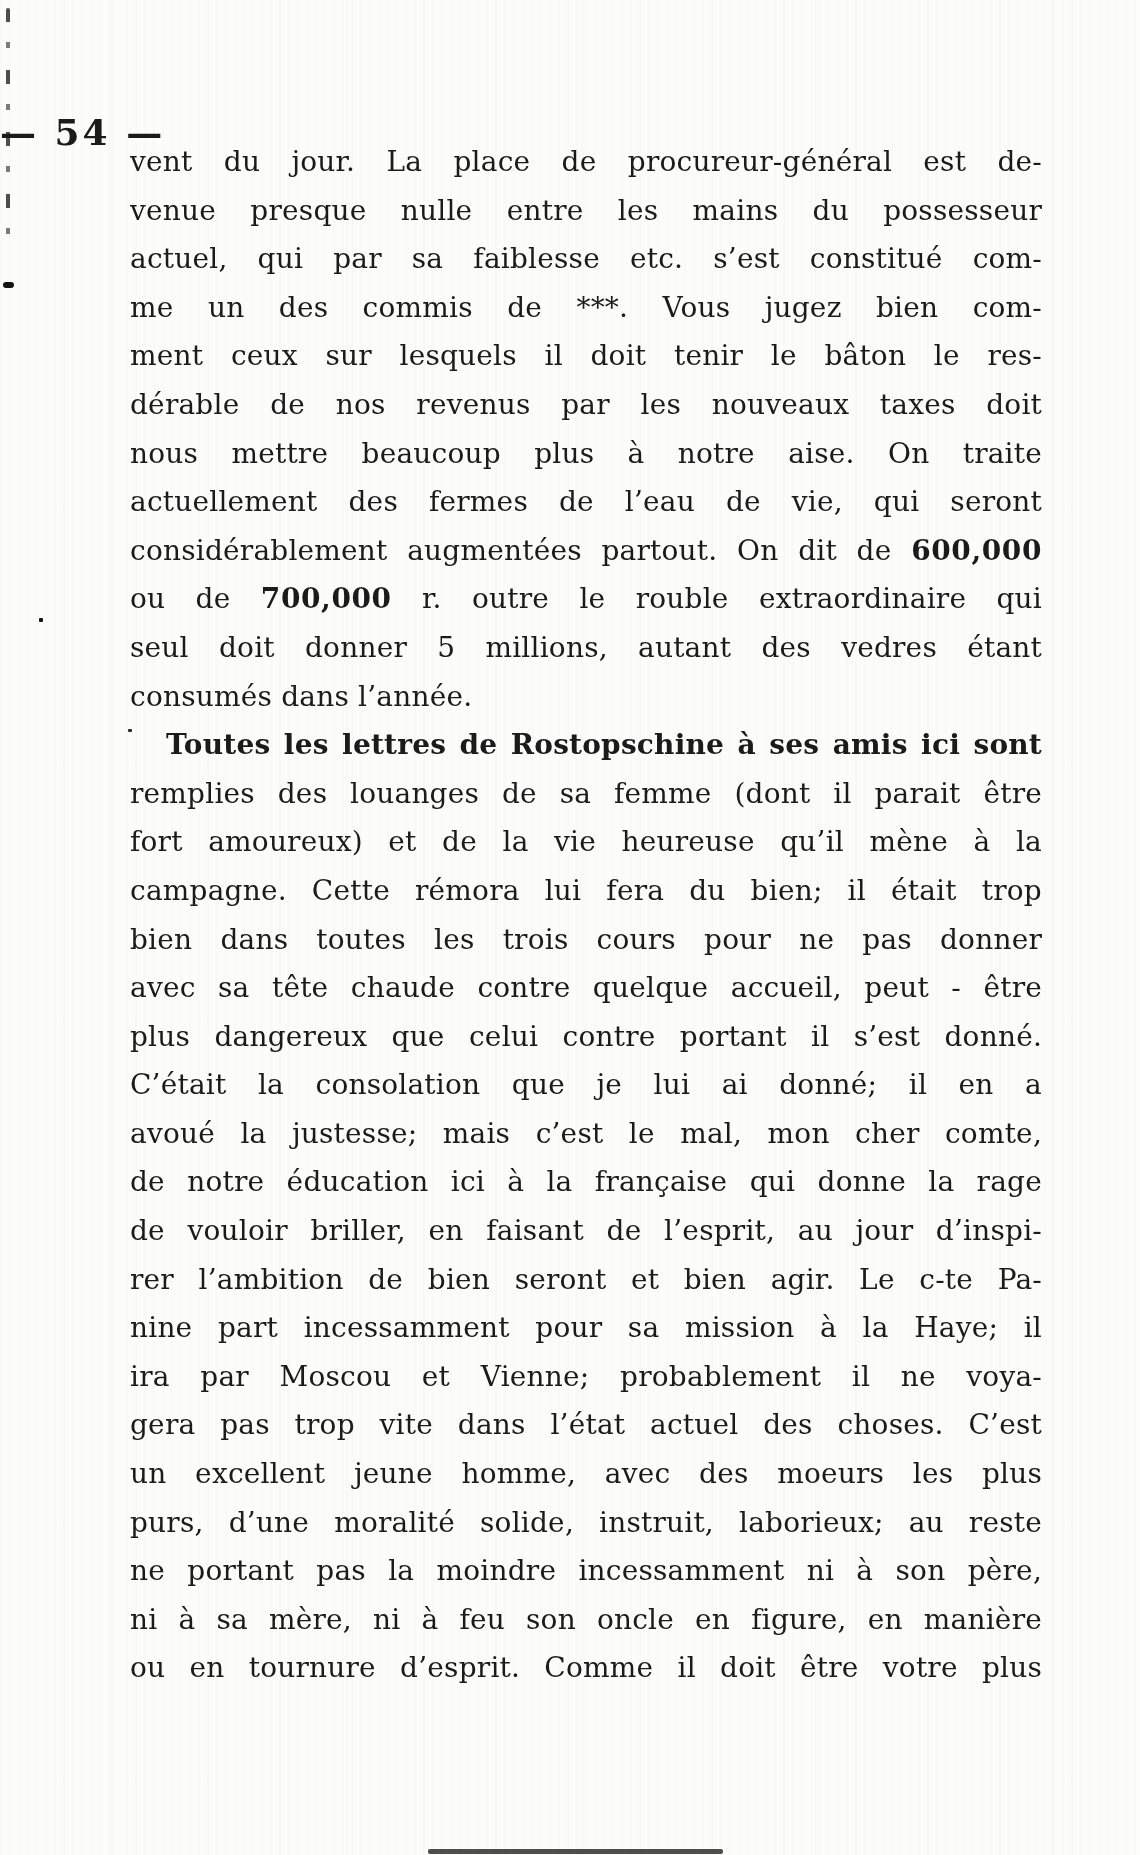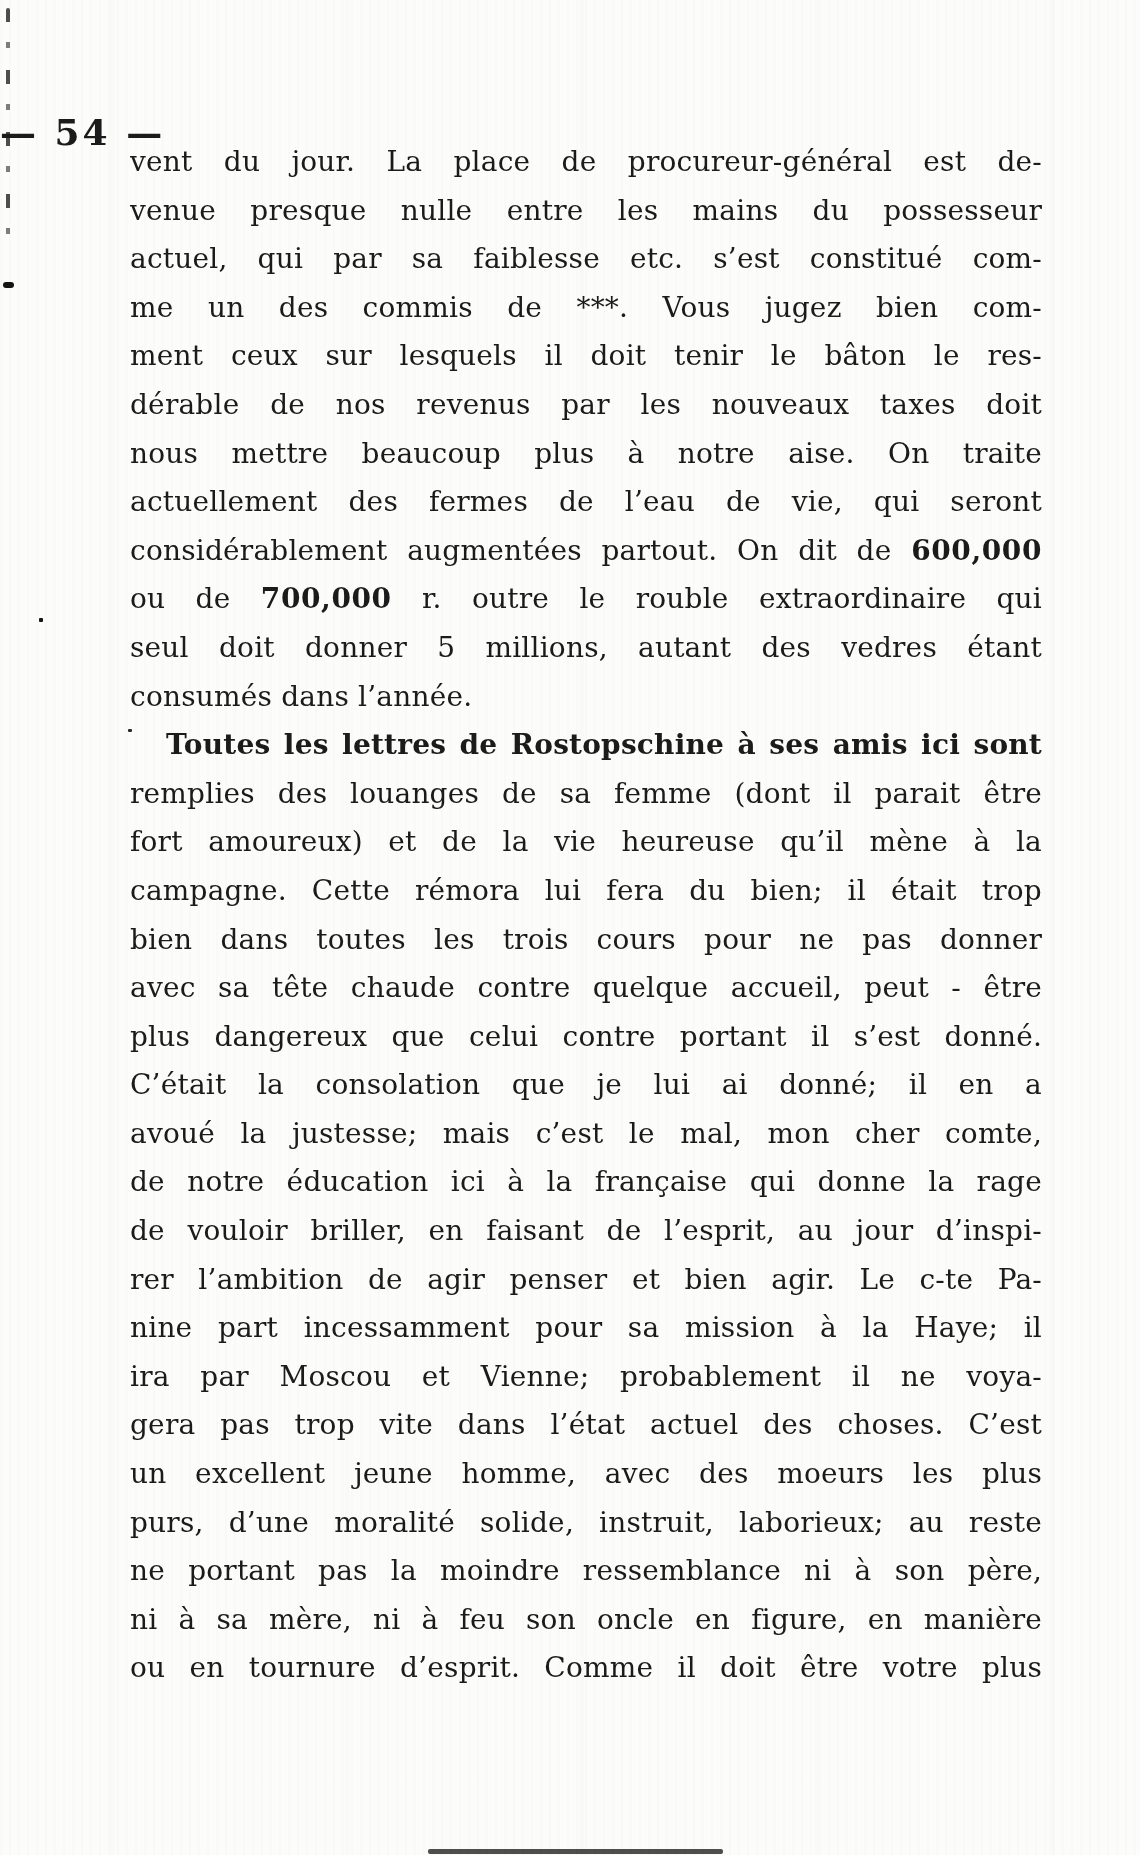--- a/index.html
+++ b/index.html
@@ -94,25 +94,25 @@
       <div class="line"><span>remplies des louanges de sa femme (dont il parait être</span></div>
       <div class="line"><span>fort amoureux) et de la vie heureuse qu’il mène à la</span></div>
       <div class="line"><span>campagne. Cette </span><span class="it">rémora</span><span> lui fera du bien; il était trop</span></div>
       <div class="line"><span>bien dans toutes les trois cours pour ne pas donner</span></div>
       <div class="line"><span>avec sa tête chaude contre quelque accueil, peut - être</span></div>
       <div class="line"><span>plus dangereux que celui contre portant il s’est donné.</span></div>
       <div class="line"><span>C’était la consolation que je lui ai donné; il en a</span></div>
       <div class="line"><span>avoué la justesse; mais c’est le mal, mon cher comte,</span></div>
       <div class="line"><span>de notre éducation ici à </span><span class="it">la française</span><span> qui donne la rage</span></div>
       <div class="line"><span>de vouloir briller, en faisant de l’esprit, au jour d’inspi-</span></div>
-      <div class="line"><span>rer l’ambition de </span><span class="it">agir penser</span><span> et bien agir. Le c-te Pa-</span></div>
+      <div class="line"><span>rer l’ambition de </span><span class="it">bien seront</span><span> et bien agir. Le c-te Pa-</span></div>
       <div class="line"><span>nine part incessamment pour sa mission à la Haye; il</span></div>
       <div class="line"><span>ira par Moscou et Vienne; probablement il ne voya-</span></div>
       <div class="line"><span>gera pas trop vite dans l’état actuel des choses. C’est</span></div>
       <div class="line"><span>un excellent jeune homme, avec des moeurs les plus</span></div>
       <div class="line"><span>purs, d’une moralité solide, instruit, laborieux; au reste</span></div>
-      <div class="line"><span>ne portant pas la moindre ressemblance ni à son père,</span></div>
+      <div class="line"><span>ne portant pas la moindre incessamment ni à son père,</span></div>
       <div class="line"><span>ni à sa mère, ni à feu son oncle en figure, en manière</span></div>
       <div class="line"><span>ou en tournure d’esprit. Comme il doit être votre plus</span></div>
     </div>
 
   <div class="bottom-mark"></div>
 </div>
 
 </body></html>

